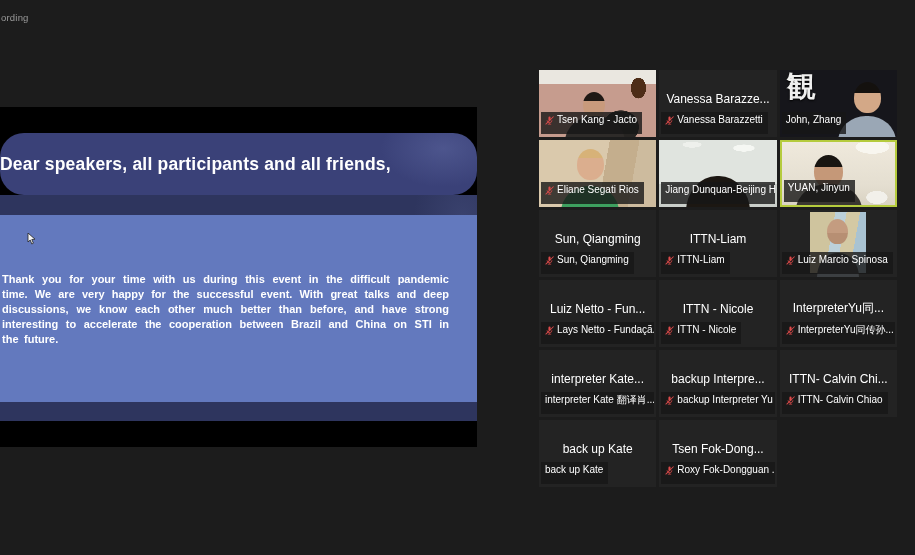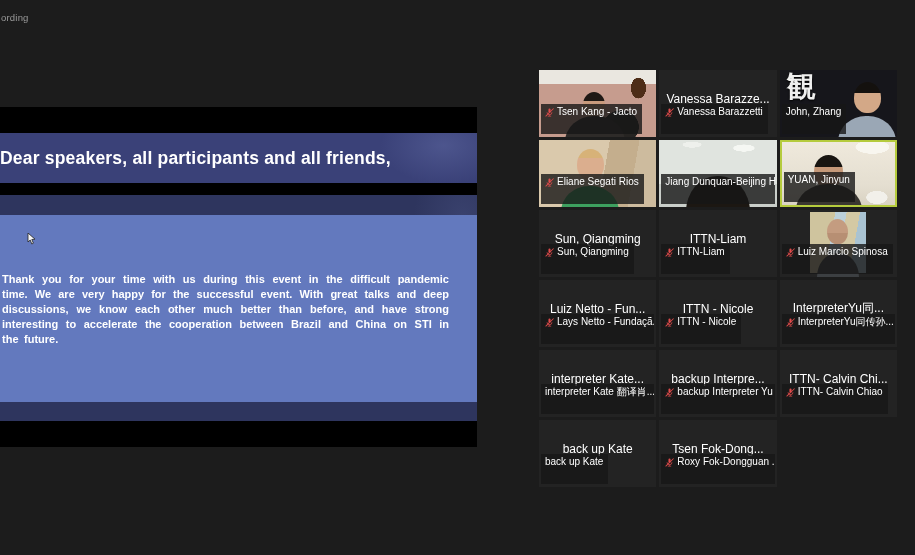--- a/index.html
+++ b/index.html
@@ -16,25 +16,25 @@
     font-size:9.5px; color:#9a9a9a; letter-spacing:.2px;
   }
 
   
   .share-area {
     position:absolute; left:0; top:107px; width:477px; height:340px;
     background: var(--slide-letterbox, #000);
     overflow:hidden;
   }
   .slide-header {
-    position:absolute; left:0; top:26px; width:100%; height:50px;
+    position:absolute; left:0; top:26px; width:100%; height:62px;
     background:
       radial-gradient(ellipse 90px 55px at 93% 25%, rgba(120,132,190,.30), transparent 70%),
       var(--slide-header-bg, #3a4178);
-    display:flex; align-items:center;
+    display:flex; align-items:center;border-radius:24px;
   }
   .slide-title {
     color:#fff; font-weight:bold; font-size:17.5px; letter-spacing:.2px;
     white-space:nowrap;
   }
   .slide-mid {
     position:absolute; left:0; top:88px; width:100%; height:226px;
     background:
       radial-gradient(ellipse 70px 90px at 97% 10%, rgba(110,122,180,.18), transparent 70%),
       var(--slide-mid-bg, #2e355e);
@@ -66,21 +66,21 @@
   .center-name {
     position:absolute; inset:0; display:flex; align-items:center; justify-content:center;
     color:#fff; font-weight:normal; font-size:12px; padding-bottom:10px;
     white-space:nowrap; overflow:hidden;
   }
 
   .name-label {
     position:absolute; left:2px; bottom:3px; max-width:calc(100% - 4px);
     background:rgba(22,22,22,.80);
     color:#fff; font-size:10px; line-height:12px;
-    padding:2px 5px 16px 4px;
+    padding:2px 5px 8px 4px;
     display:flex; align-items:center; gap:3px;
     white-space:nowrap; overflow:hidden;
   }
   .mic-icon { flex:0 0 auto; }
 
   
   .video { position:absolute; inset:0; }
   .video::before { 
     content:""; position:absolute;
     width:var(--hw,22px); height:var(--hh,26px);

